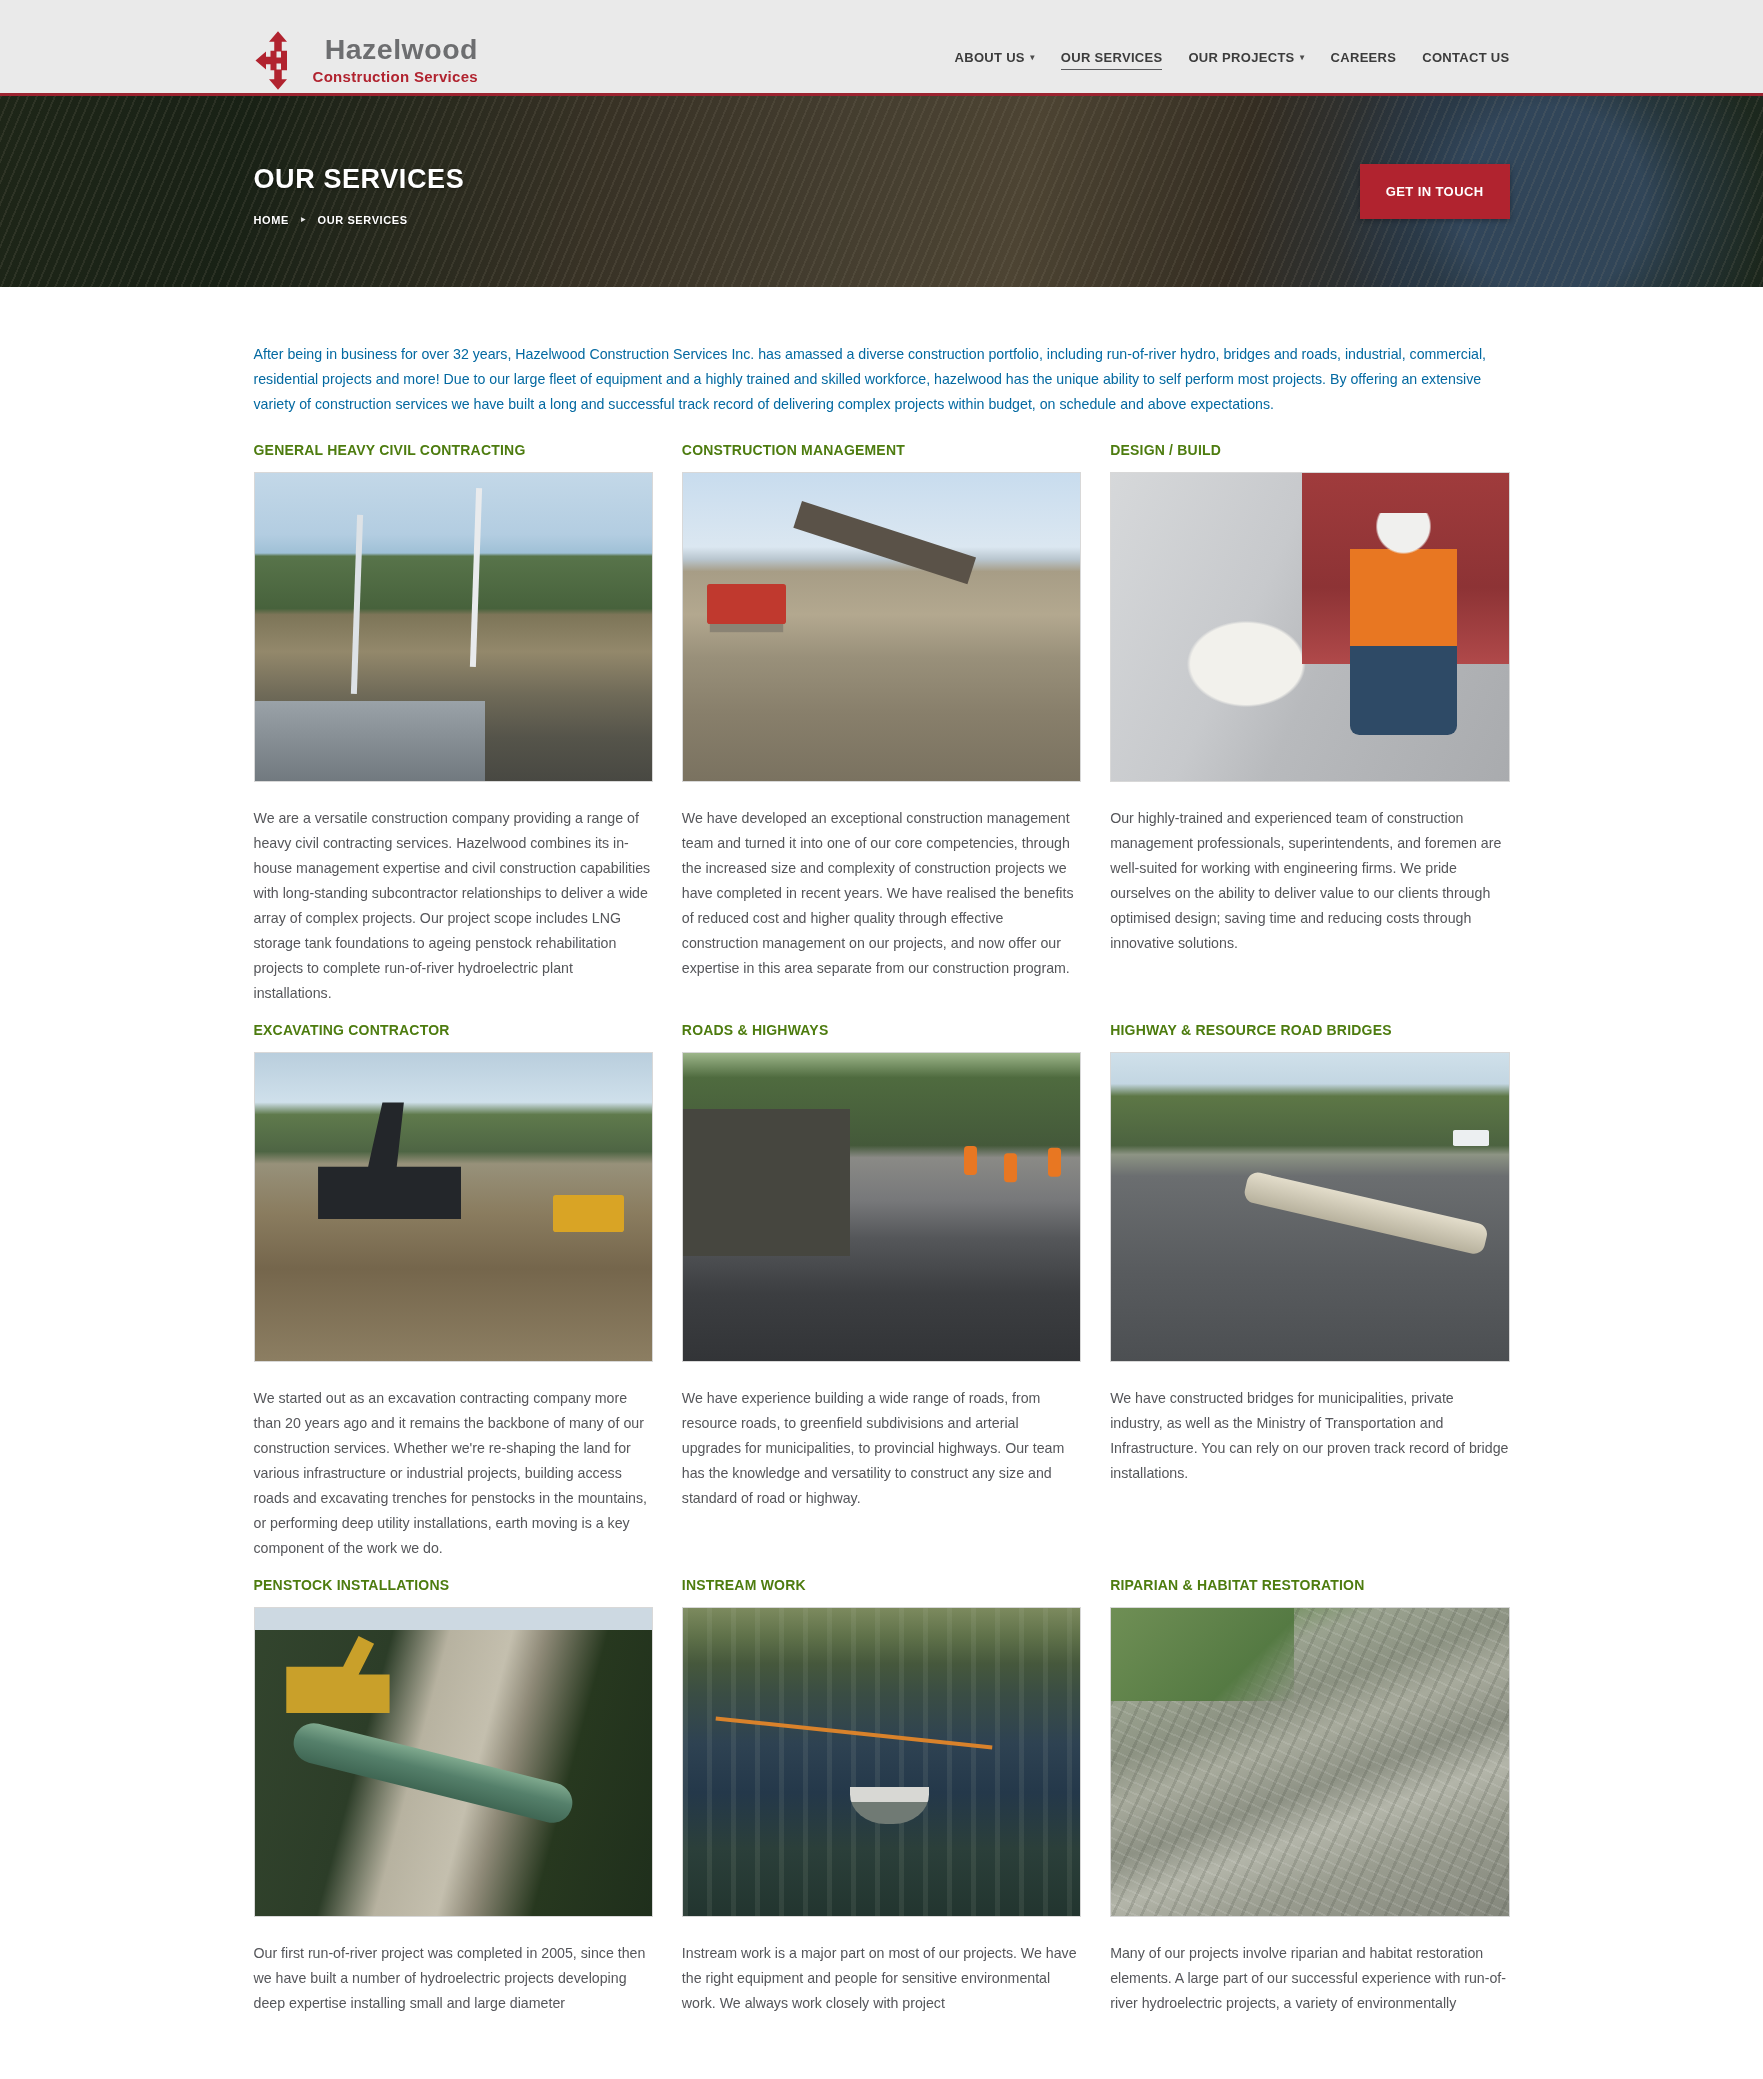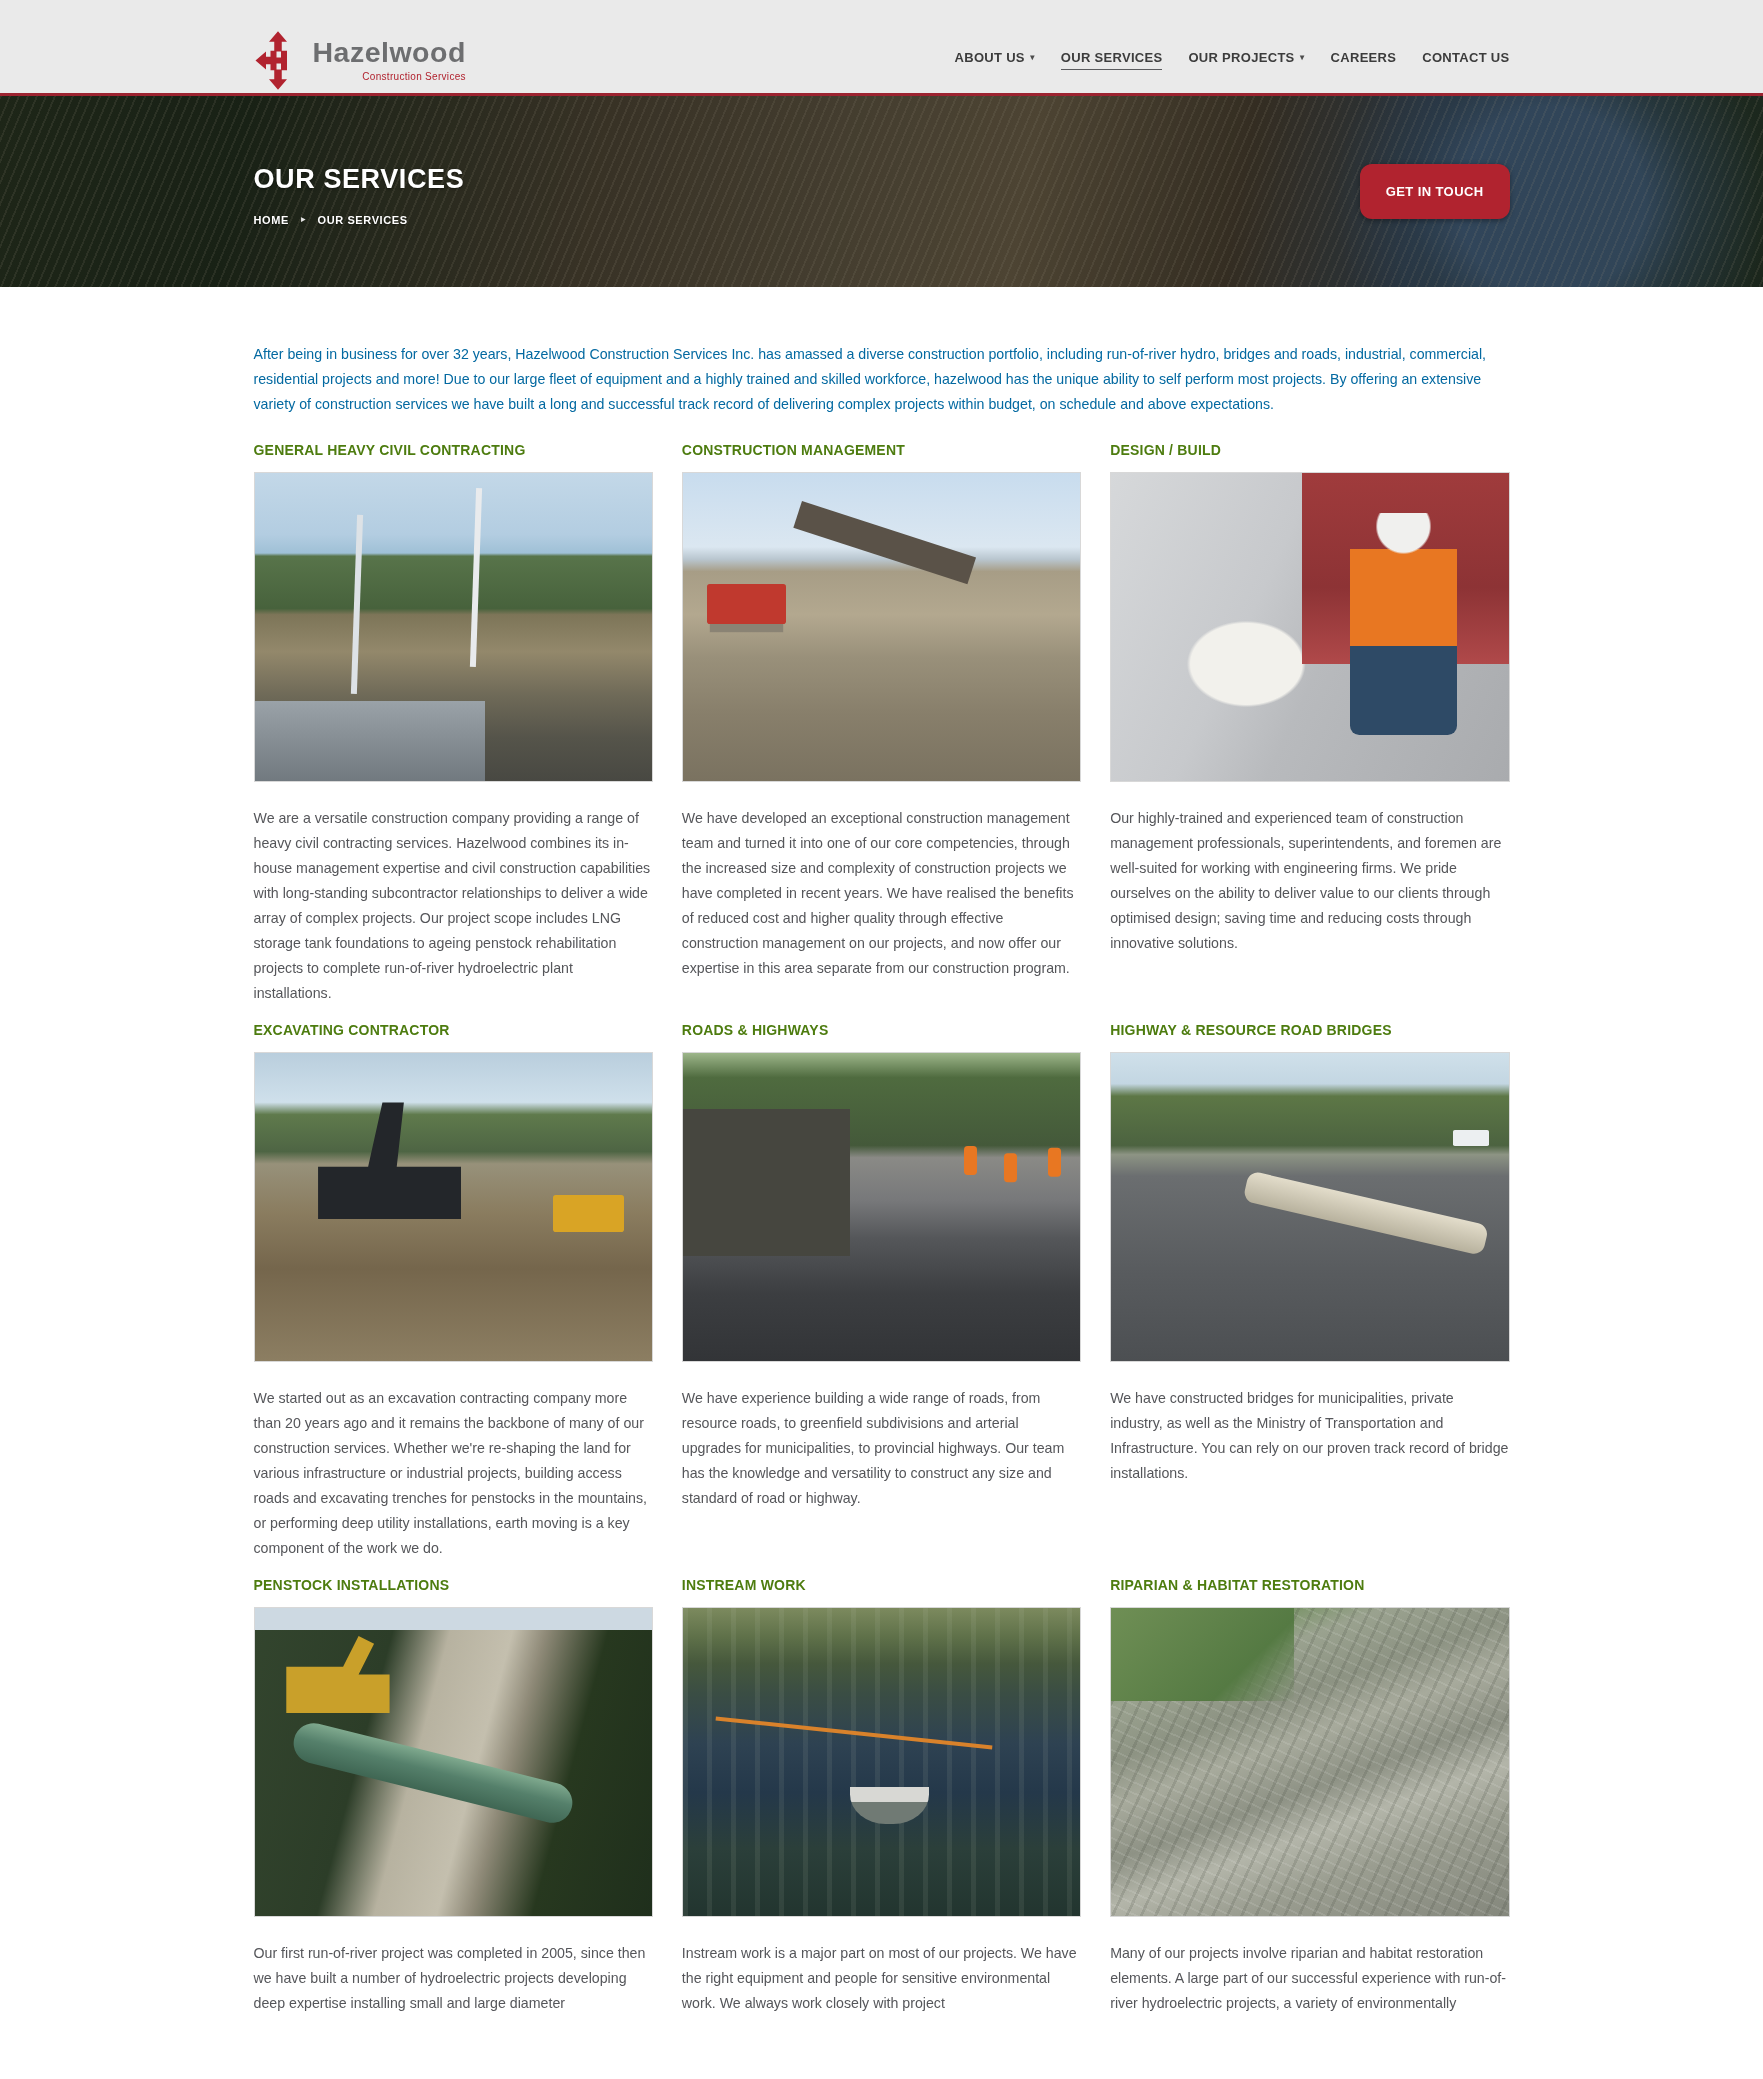--- a/index.html
+++ b/index.html
@@ -7,21 +7,21 @@
     font-family:"Liberation Sans", sans-serif; }
   .container { width:1256px; margin:0 auto; }
 
   
   header { background:#eaeaea; border-bottom:3.7px solid #9c2330; height:96px; }
   .header-inner { display:flex; align-items:center; justify-content:space-between; height:120px; }
   .brand { display:flex; align-items:center; gap:11px; text-decoration:none; cursor:pointer; }
   .brand-mark { width:48px; height:59px; display:block; }
   .brand-text { display:flex; flex-direction:column; align-items:flex-end; }
   .brand-name { font-size:28.5px; font-weight:bold; color:#6d6e70; letter-spacing:0.5px; line-height:1; }
-  .brand-tag { font-size:10px; font-weight:normal; color:#b1232f; margin-top:3.7px; letter-spacing:0.3px; }
+  .brand-tag { font-size:15px; font-weight:bold; color:#b1232f; margin-top:3.7px; letter-spacing:0.3px; }
   nav { display:flex; align-items:center; gap:26px; }
   .nav-item { display:flex; align-items:center; gap:5.5px; text-decoration:none; color:#3c3c3c;
     font-size:13px; font-weight:bold; letter-spacing:0.3px; padding-bottom:4.6px; cursor:pointer;
     border-bottom:1.8px solid transparent; }
   .nav-item.active { border-bottom-color:#5a5b5e; }
   .caret { font-size:8.3px; color:#4c4c4c; line-height:1; }
 
   
   .hero { position:relative; height:191px; overflow:hidden;
     background:
@@ -31,21 +31,21 @@
   }
   .hero::after { content:""; position:absolute; inset:0; background:rgba(10,12,10,.30); }
   .hero-inner { position:relative; z-index:2; height:100%; display:flex; align-items:center; }
   .hero-left { padding-top:7.3px; }
   .hero-title { color:#fff; font-size:27px; font-weight:bold; letter-spacing:0.6px;
     text-shadow:0 0.9px 2.8px rgba(0,0,0,.5); }
   .breadcrumb { display:flex; align-items:center; gap:12px; margin-top:18.4px; }
   .crumb { color:#fff; font-size:11px; font-weight:bold; letter-spacing:0.6px; text-decoration:none;
     text-shadow:0 0.9px 1.8px rgba(0,0,0,.5); }
   .crumb-sep { color:#e8e8e8; font-size:9.2px; line-height:1; }
-  .hero-cta { margin-left:auto; background:#b1232f; color:#fff; border:none; border-radius:12px;
+  .hero-cta { margin-left:auto; background:#b1232f; color:#fff; border:none; border-radius:0;
     font-family:"Liberation Sans",sans-serif; font-size:13px; font-weight:bold; letter-spacing:0.4px;
     padding:20px 26px; cursor:pointer; box-shadow:0 1.8px 5.5px rgba(0,0,0,.35); }
 
   
   main { padding-top:40px; }
   h1 { font-size:28.5px; font-weight:bold; color:#3f4144; letter-spacing:0.2px; line-height:1.25; }
   .intro { margin-top:14.7px; font-size:14.2px; line-height:25px; color:#0369a1; }
 
   .grid { margin-top:24px; display:grid; grid-template-columns:repeat(3,1fr); column-gap:29px; row-gap:14.7px; }
   .card-title { font-size:14px; font-weight:bold; color:#4d7c0f; letter-spacing:0.2px; line-height:18.4px; margin-bottom:13px; }

